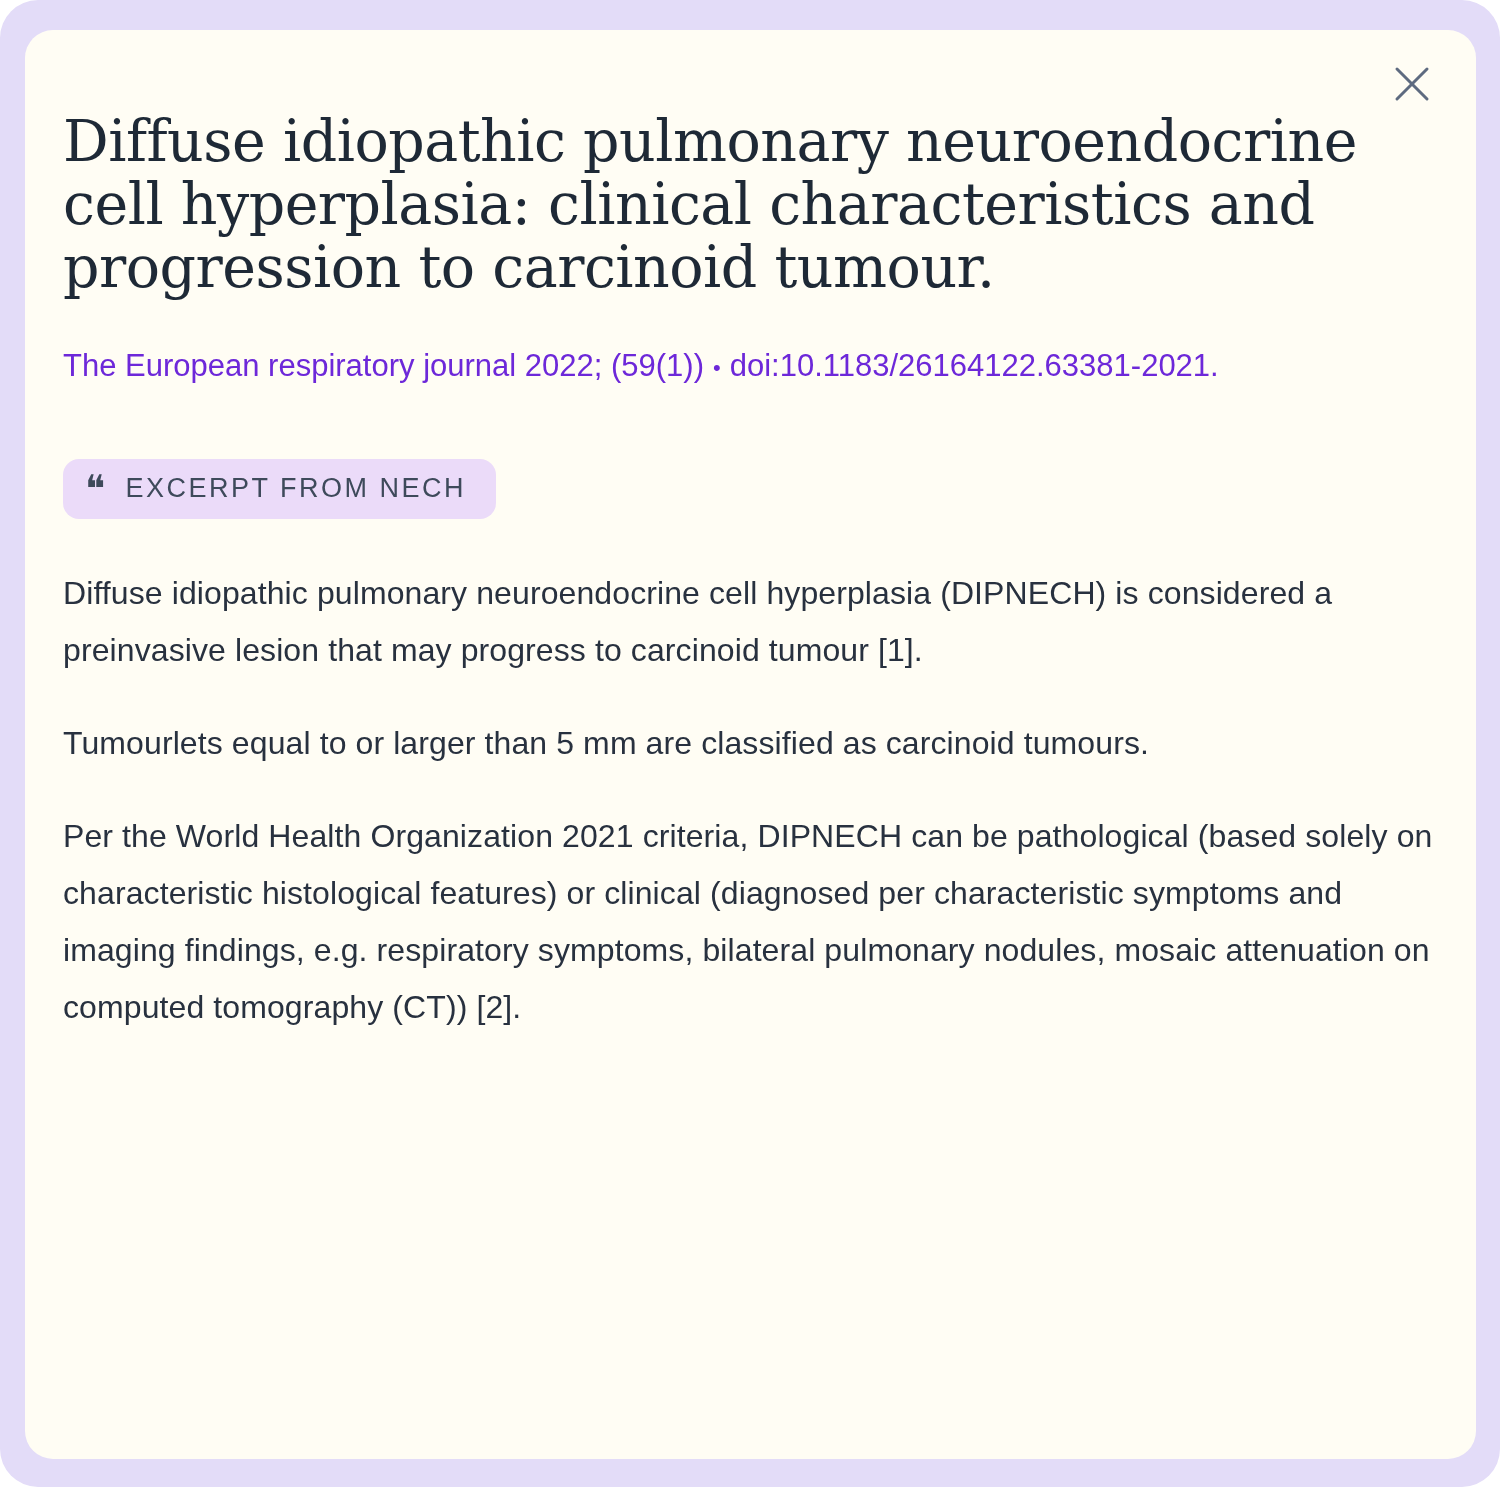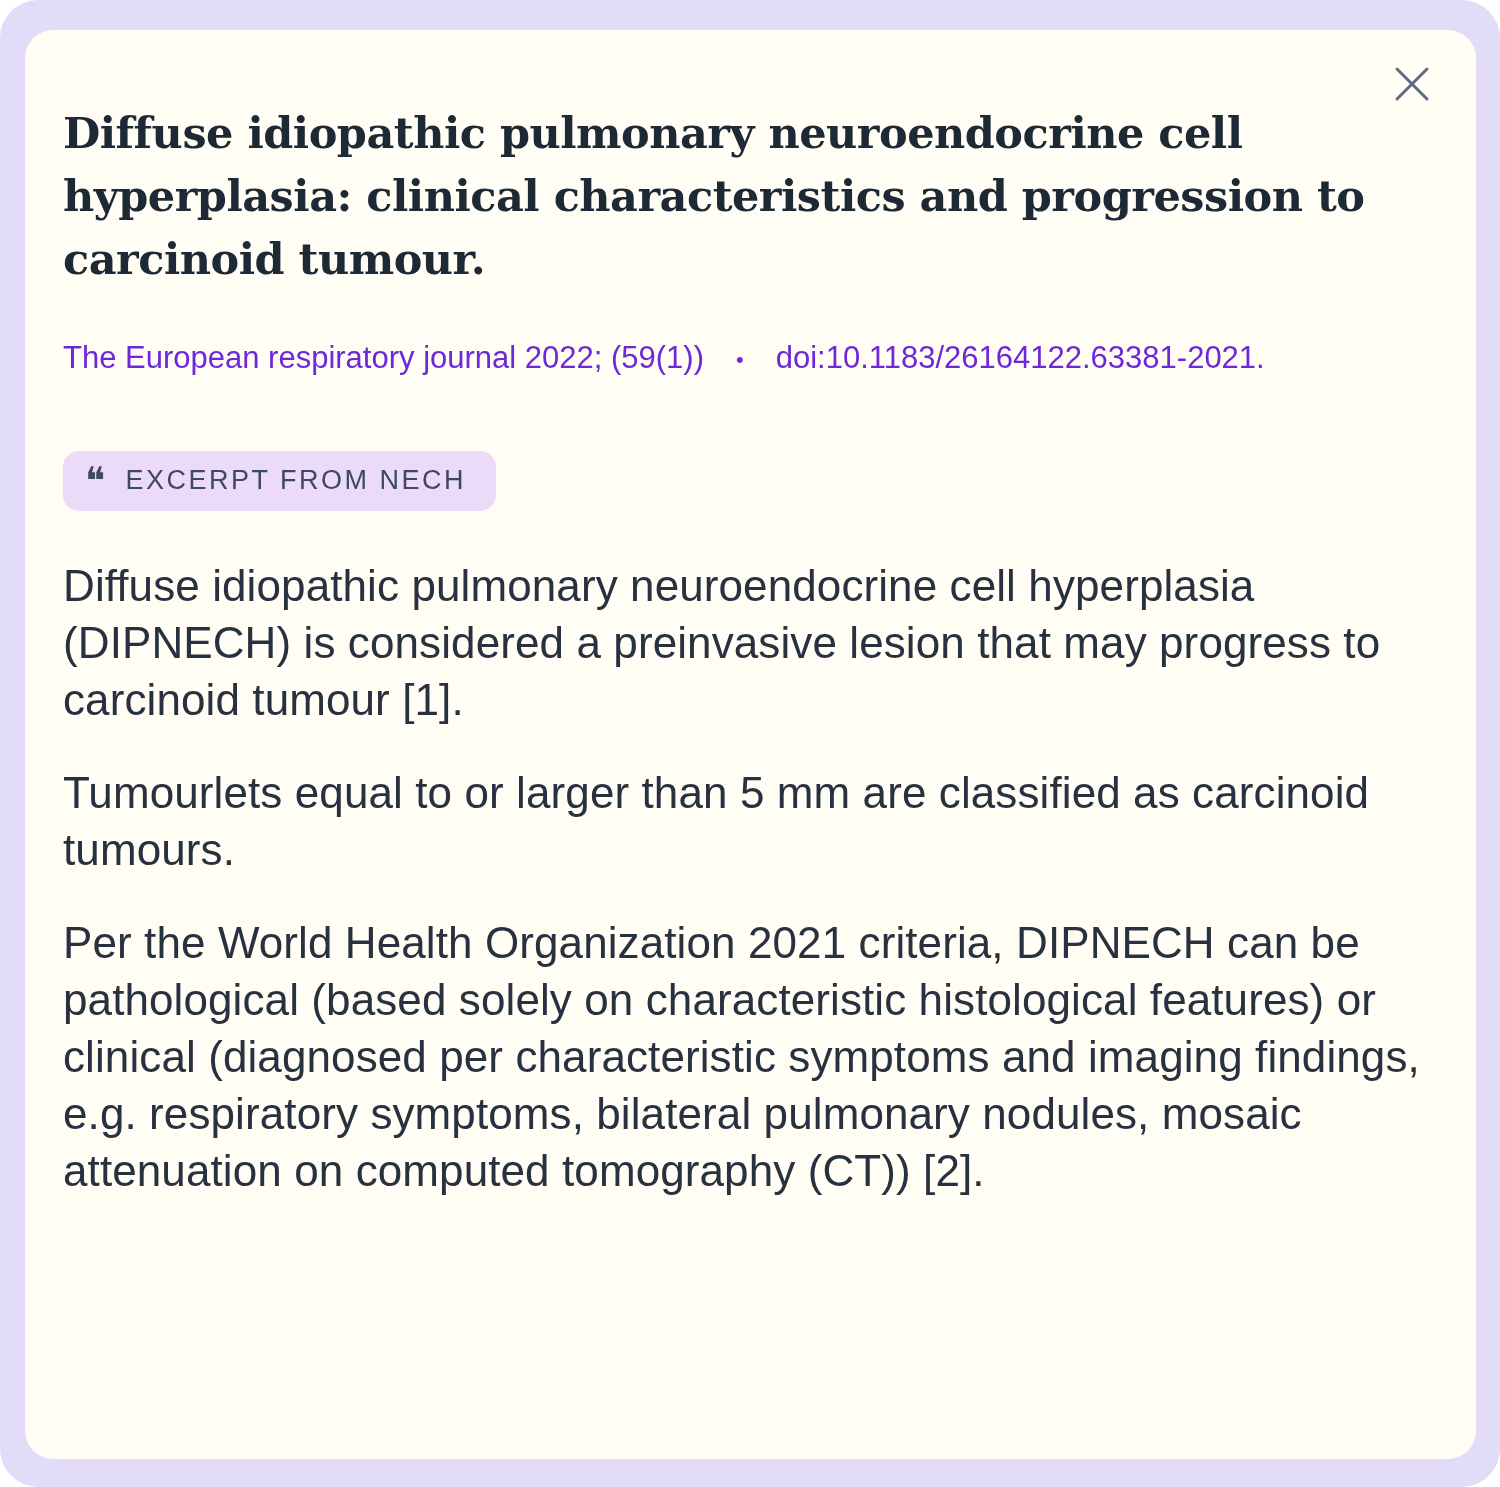--- a/index.html
+++ b/index.html
@@ -45,40 +45,40 @@
     background: transparent;
     border: none;
     cursor: pointer;
     display: flex;
     align-items: center;
     justify-content: center;
   }
   .close-btn svg { display: block; }
   .title {
     font-family: "DejaVu Serif", "Liberation Serif", serif;
-    font-size: 43px;
+    font-size: 57px;
     line-height: 63px;
-    font-weight: 700;
+    font-weight: 400;
     letter-spacing: -0.5px;
     color: var(--title-color, #1E2936);
     max-width: 1360px;
-    margin-top: 28px;
+    margin-top: 36px;
   }
   .authors {
     margin-top: 48px;
     font-size: 33px;
     line-height: 40px;
     color: var(--author-color, #8D96A8);
     letter-spacing: 0.3px;
   }
   .journal-line {
     margin-top: 48px;
     display: flex;
     align-items: center;
-    gap: 32px;
+    gap: 9px;
     font-size: 31px;
     line-height: 38px;
     color: var(--accent-purple, #6D28D9);
   }
   .journal-line a {
     color: var(--accent-purple, #6D28D9);
     text-decoration: none;
     cursor: pointer;
   }
   .journal-sep {
@@ -107,21 +107,21 @@
     font-size: 27px;
     font-weight: 500;
     letter-spacing: 2.5px;
     color: #3E4A5B;
   }
   .paragraphs {
     margin-top: 46px;
     max-width: 1400px;
   }
   .paragraphs p {
-    font-size: 44px;
+    font-size: 32px;
     line-height: 57px;
     color: var(--body-color, #28313F);
     margin-bottom: 36px;
     letter-spacing: 0.1px;
   }
   .paragraphs p:last-child { margin-bottom: 0; }
 </style>
 </head>
 <body>
 

